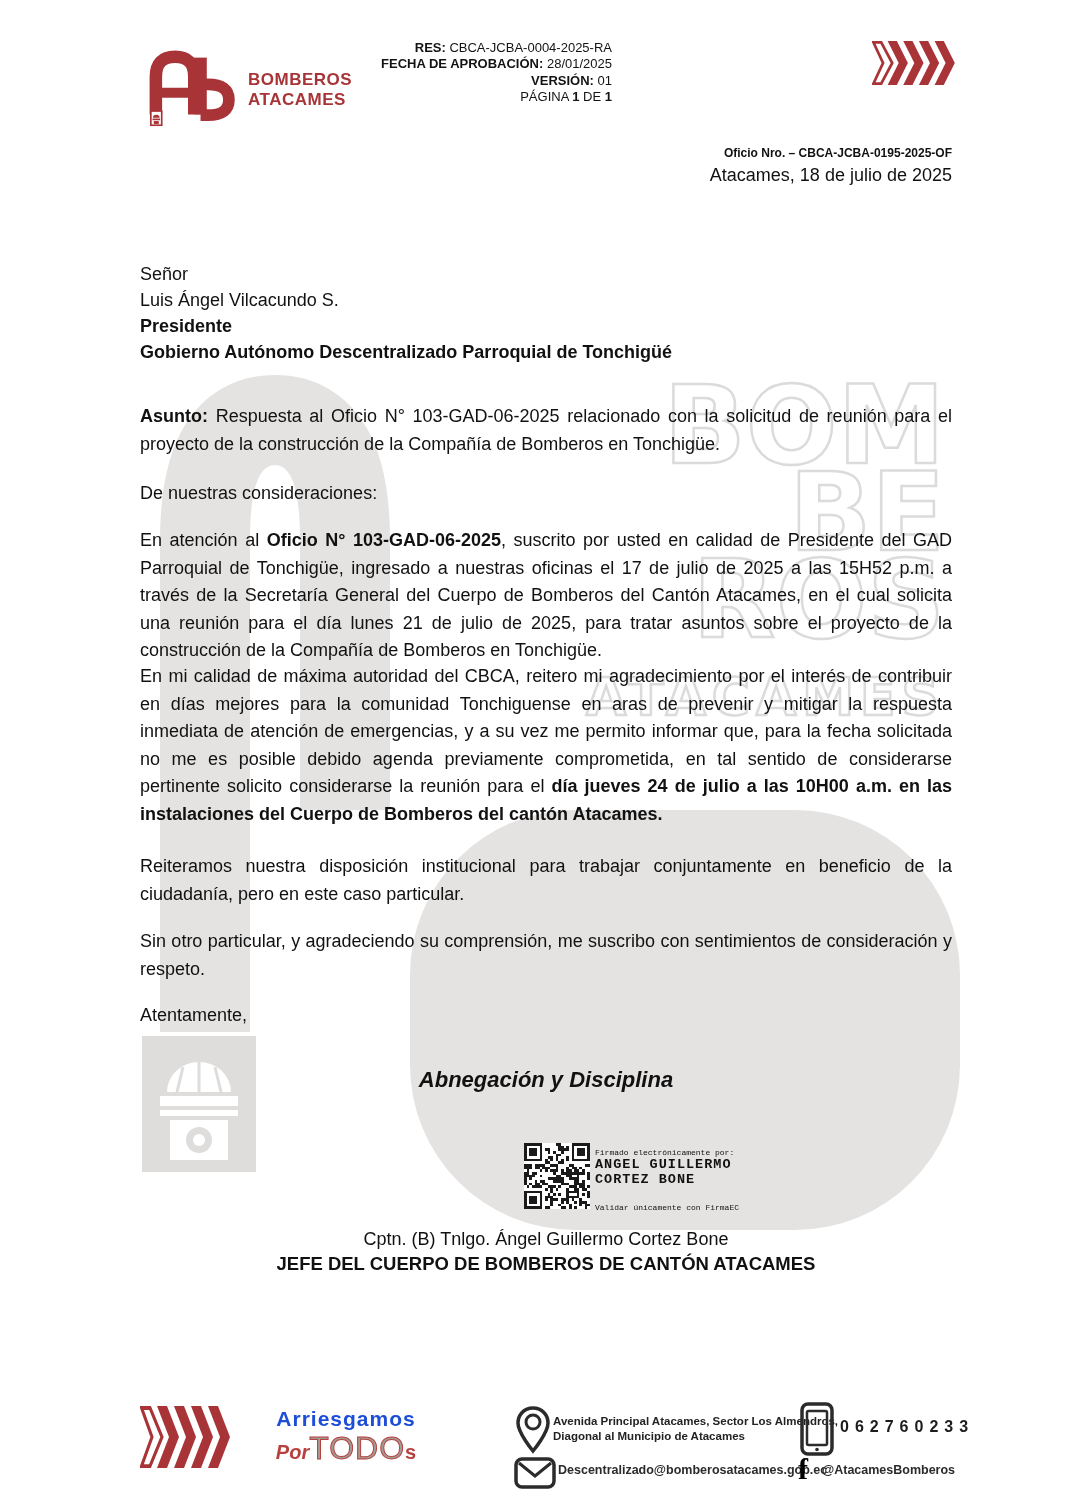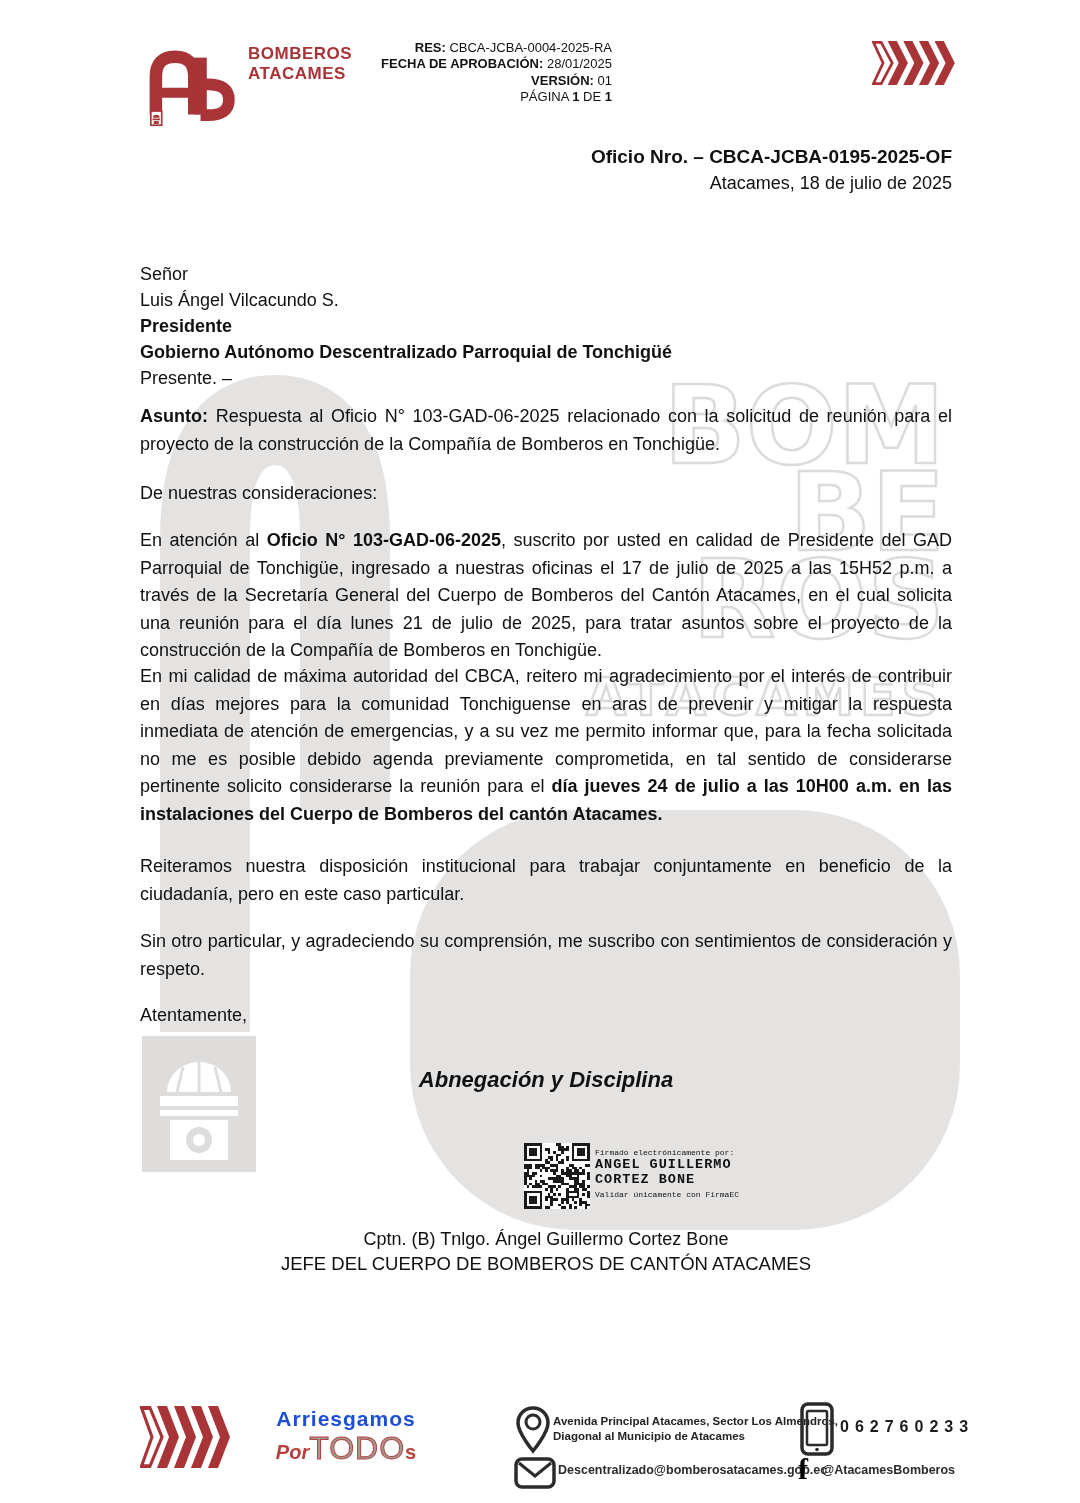--- a/index.html
+++ b/index.html
@@ -10,29 +10,29 @@
   }
   .abs { position:absolute; }
   .b { font-weight:bold; }
 
   
   #watermark { left:130px; top:370px; z-index:0; }
   .content-layer { position:absolute; inset:0; z-index:1; }
 
   
   .logo-wrap { left:140px; top:36px; display:flex; align-items:flex-start; }
-  .logo-text { margin-left:12px; margin-top:8px; font-weight:bold;
+  .logo-text { margin-left:12px; margin-top:34px; font-weight:bold;
                font-size:17px; line-height:20px; letter-spacing:.5px; }
   .header-meta { left:302px; top:40px; width:310px; text-align:right;
                  font-size:13px; line-height:16.4px; color:#131313; }
   .header-chevrons { left:872px; top:40px; }
 
   
   .oficio { right:128px; top:146px; text-align:right; }
-  .oficio-number { font-size:19px; font-weight:bold; }
+  .oficio-number { font-size:12px; font-weight:bold; }
   .oficio-date   { font-size:18px; margin-top:5px; }
 
   
   .recipient { left:140px; top:261px; font-size:18px; line-height:26px; }
   .para { left:140px; width:812px; font-size:18px; line-height:27.5px;
           text-align:justify; }
   .noj { text-align:left; }
   .subject    { top:403px; }
   .salutation { top:480px; }
   .p1 { top:527px; }
@@ -45,21 +45,21 @@
            font-size:22px; font-weight:bold; font-style:italic; }
 
   
   .esign { left:524px; top:1143px; display:flex; align-items:flex-start; }
   .esign-text { margin-left:5px; padding-top:5px; }
   .esign-tiny { font-size:8px; font-family:"Liberation Mono", monospace; color:#111; }
   .esign-name { font-size:13.5px; line-height:15px; font-weight:bold;
                 font-family:"Liberation Mono", monospace; letter-spacing:1px; }
   .sig-name  { left:140px; top:1229px; width:812px; text-align:center; font-size:18px; }
   .sig-title { left:140px; top:1253px; width:812px; text-align:center;
-               font-size:18.5px; font-weight:normal; }
+               font-size:18.5px; font-weight:bold; }
 
   
   .f-chevrons { left:140px; top:1406px; }
   .slogan { left:246px; top:1408px; width:200px; text-align:center; line-height:1; }
   .slogan-top { font-size:21px; font-weight:bold; color:#1d4ed8; letter-spacing:1px; }
   .slogan-bottom { margin-top:3px; white-space:nowrap; }
   .slogan-por { font-size:20px; font-weight:bold; color:#b8413f; font-style:italic; }
   .slogan-todo { font-size:32px; font-weight:normal; color:#a29b93; letter-spacing:1px;
                  -webkit-text-stroke:1px #b8413f; }
   .slogan-s { font-size:20px; font-weight:bold; color:#b8413f; }
@@ -146,21 +146,20 @@
     <div class="abs oficio">
       <div class="oficio-number">Oficio Nro. – CBCA-JCBA-0195-2025-OF</div>
       <div class="oficio-date">Atacames, 18 de julio de 2025</div>
     </div>
 
     <div class="abs recipient">
       <div><span>Señor</span></div>
       <div><span>Luis Ángel Vilcacundo S.</span></div>
       <div><span class="b">Presidente</span></div>
       <div><span class="b">Gobierno Autónomo Descentralizado Parroquial de Tonchigüé</span></div>
-      <div><span>Presente. –</span></div>
     </div>
 
     <div class="abs para subject"><span class="b">Asunto: </span><span>Respuesta al Oficio N° 103-GAD-06-2025 relacionado con la solicitud de reunión para el proyecto de la construcción de la Compañía de Bomberos en Tonchigüe.</span></div>
     <div class="abs para noj salutation">De nuestras consideraciones:</div>
     <div class="abs para p1"><span>En atención al </span><span class="b">Oficio N° 103-GAD-06-2025</span><span>, suscrito por usted en calidad de Presidente del GAD Parroquial de Tonchigüe, ingresado a nuestras oficinas el 17 de julio de 2025 a las 15H52 p.m. a través de la Secretaría General del Cuerpo de Bomberos del Cantón Atacames, en el cual solicita una reunión para el día lunes 21 de julio de 2025, para tratar asuntos sobre el proyecto de la construcción de la Compañía de Bomberos en Tonchigüe.</span></div>
     <div class="abs para p2"><span>En mi calidad de máxima autoridad del CBCA, reitero mi agradecimiento por el interés de contribuir en días mejores para la comunidad Tonchiguense en aras de prevenir y mitigar la respuesta inmediata de atención de emergencias, y a su vez me permito informar que, para la fecha solicitada no me es posible debido agenda previamente comprometida, en tal sentido de considerarse pertinente solicito considerarse la reunión para el </span><span class="b">día jueves 24 de julio a las 10H00 a.m. en las instalaciones del Cuerpo de Bomberos del cantón Atacames.</span></div>
     <div class="abs para p3">Reiteramos nuestra disposición institucional para trabajar conjuntamente en beneficio de la ciudadanía, pero en este caso particular.</div>
     <div class="abs para p4">Sin otro particular, y agradeciendo su comprensión, me suscribo con sentimientos de consideración y respeto.</div>
     <div class="abs para noj closing">Atentamente,</div>
 
@@ -382,21 +381,21 @@
           <rect x="19" y="1" width="5" height="5" fill="#ffffff"></rect>
           <rect x="20" y="2" width="3" height="3" fill="#1a1a1a"></rect>
           <rect x="0" y="18" width="7" height="7" fill="#1a1a1a"></rect>
           <rect x="1" y="19" width="5" height="5" fill="#ffffff"></rect>
           <rect x="2" y="20" width="3" height="3" fill="#1a1a1a"></rect>
         </svg>
       <div class="esign-text">
         <div class="esign-tiny">Firmado electrónicamente por:</div>
         <div class="esign-name">ANGEL GUILLERMO</div>
         <div class="esign-name">CORTEZ BONE</div>
-        <div class="esign-tiny" style="margin-top:3px;">Validar únicamente con FirmaEC</div>
+        <div class="esign-tiny" style="margin-top:16px;">Validar únicamente con FirmaEC</div>
       </div>
     </div>
 
     <div class="abs sig-name">Cptn. (B) Tnlgo. Ángel Guillermo Cortez Bone</div>
     <div class="abs sig-title">JEFE DEL CUERPO DE BOMBEROS DE CANTÓN ATACAMES</div>
 
     <svg class="abs f-chevrons" width="100" height="62" viewBox="0 0 100 48" preserveAspectRatio="none">
       <g>
         <polygon points="1.5,1.5 10,1.5 22,24 10,46.5 1.5,46.5 12,24" fill="#ffffff" stroke="#A93438" stroke-width="3"></polygon>
         <polygon points="17,0 27,0 39,24 27,48 17,48 29,24" fill="#A93438"></polygon>

